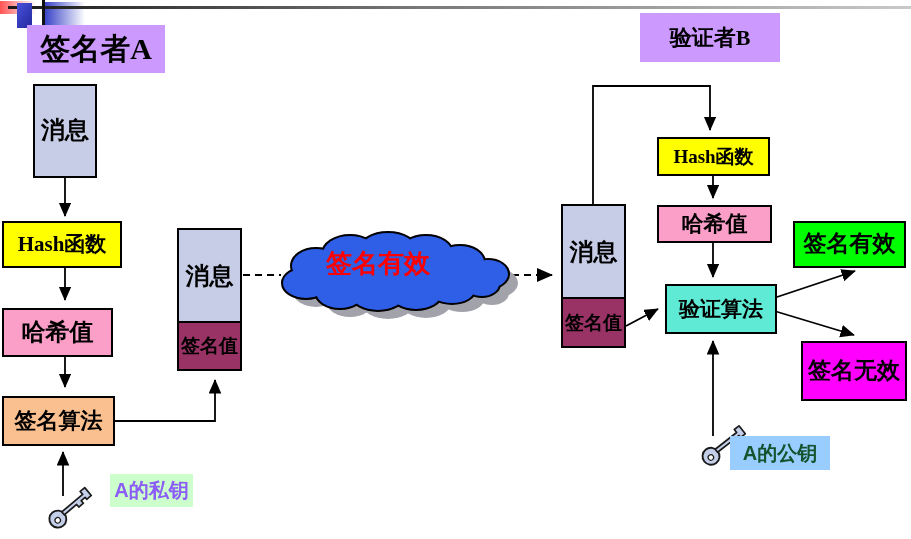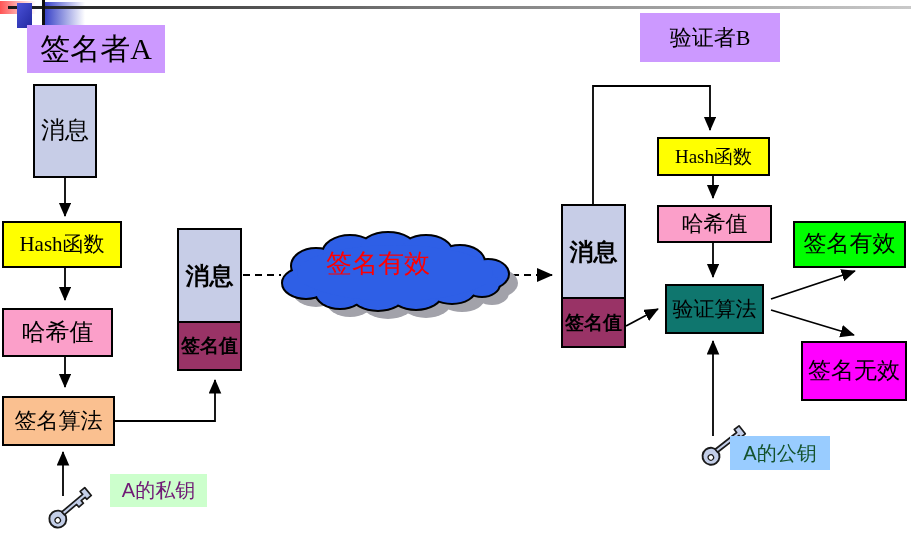--- a/index.html
+++ b/index.html
@@ -14,42 +14,42 @@
   #deco-blueband{left:45px;top:2px;width:40px;height:27px;
     background:linear-gradient(to right,#3a44c8,rgba(255,255,255,0));}
   #deco-hline{left:8px;top:6px;width:903px;height:3px;
     background:linear-gradient(to right,#1a1a1a,#777777 45%,#c9c9c9);}
   #deco-bluesq{left:17px;top:3px;width:15px;height:25px;
     background:linear-gradient(125deg,#4a52d8,#2228a0);}
   #deco-vline{left:42px;top:0;width:3px;height:31px;background:#101010;}
   
   .box{
     position:absolute;display:flex;align-items:center;justify-content:center;
-    font-weight:normal;color:#000;box-sizing:border-box;text-align:center;
+    font-weight:bold;color:#000;box-sizing:border-box;text-align:center;
     line-height:1.05;z-index:2;
   }
   #title-a {left:27px; top:25px; width:138px;height:48px;background:#CC99FF;font-size:30px;}
   #title-b {left:640px;top:13px; width:140px;height:49px;background:#CC99FF;font-size:22px;}
   #msg-a   {left:33px; top:84px; width:64px; height:94px;background:#C7CDE7;border:2px solid #000;font-size:24px;}
   #hashfn-a{left:2px;  top:221px;width:120px;height:47px;background:#FFFF00;border:2px solid #000;font-size:21px;}
   #hashval-a{left:2px; top:308px;width:111px;height:49px;background:#FB9FC9;border:2px solid #000;font-size:24px;}
   #signalg {left:2px;  top:396px;width:113px;height:50px;background:#FAC090;border:2px solid #000;font-size:22px;}
-  #privkey {left:110px;top:474px;width:97px; height:33px;background:#CCFFCC;color:#701a75;font-size:20px;font-family:"Liberation Sans",sans-serif;}
+  #privkey {left:110px;top:474px;width:83px; height:33px;background:#CCFFCC;color:#8b5cf6;font-size:20px;font-family:"Liberation Sans",sans-serif;}
   #pubkey  {left:730px;top:436px;width:100px;height:34px;background:#99CCFF;color:#14532d;font-size:20px;font-family:"Liberation Sans",sans-serif;}
   #packet-left {left:177px;top:228px;width:65px;position:absolute;z-index:2;}
   #packet-right{left:561px;top:204px;width:65px;position:absolute;z-index:2;}
   .pkt-msg{display:flex;align-items:center;justify-content:center;font-weight:bold;
     background:#C7CDE7;border:2px solid #000;box-sizing:border-box;font-size:24px;height:95px;}
   .pkt-sig{display:flex;align-items:center;justify-content:center;font-weight:bold;
     background:#993366;border:2px solid #000;box-sizing:border-box;font-size:19px;height:50px;margin-top:-2px;}
   #packet-right .pkt-sig{height:51px;}
   #channel-label{left:303px;top:249px;width:150px;height:30px;color:#FF0000;font-size:26px;z-index:3;background:transparent;}
   #hashfn-b {left:657px;top:137px;width:113px;height:39px;background:#FFFF00;border:2px solid #000;font-size:19px;}
   #hashval-b{left:657px;top:205px;width:115px;height:38px;background:#FB9FC9;border:2px solid #000;font-size:22px;}
-  #verifyalg{left:665px;top:284px;width:99px;height:50px;background:#0f766e;border:2px solid #000;font-size:21px;}
+  #verifyalg{left:665px;top:284px;width:112px;height:50px;background:#5eead4;border:2px solid #000;font-size:21px;}
   #valid    {left:793px;top:221px;width:113px;height:47px;background:#00FF00;border:2px solid #000;font-size:23px;}
   #invalid  {left:801px;top:341px;width:106px;height:60px;background:#FF00FF;border:2px solid #000;font-size:23px;}
   
   #draw-layer{position:absolute;left:0;top:0;width:911px;height:539px;z-index:1;}
 </style>
 </head>
 <body>
 
 <div id="slide">
 

